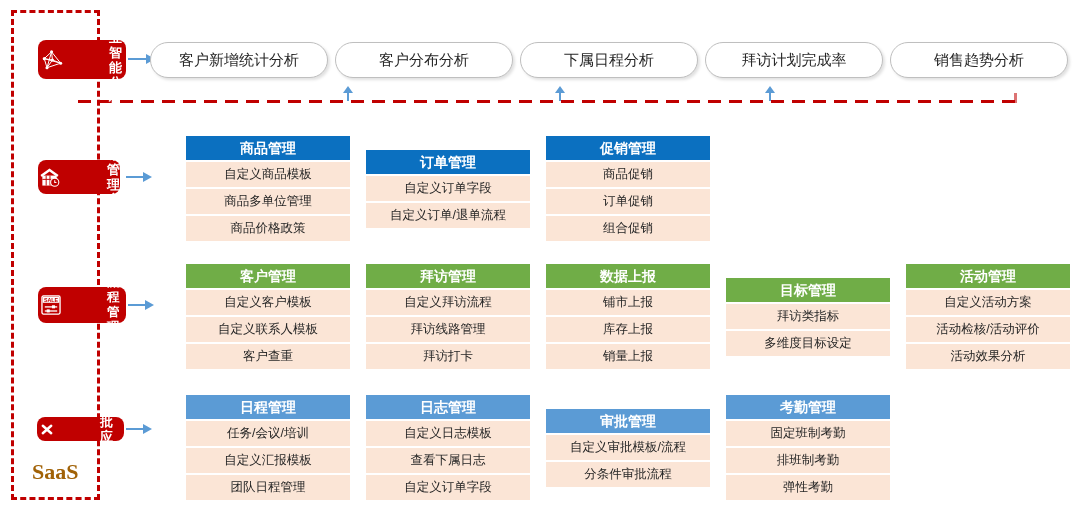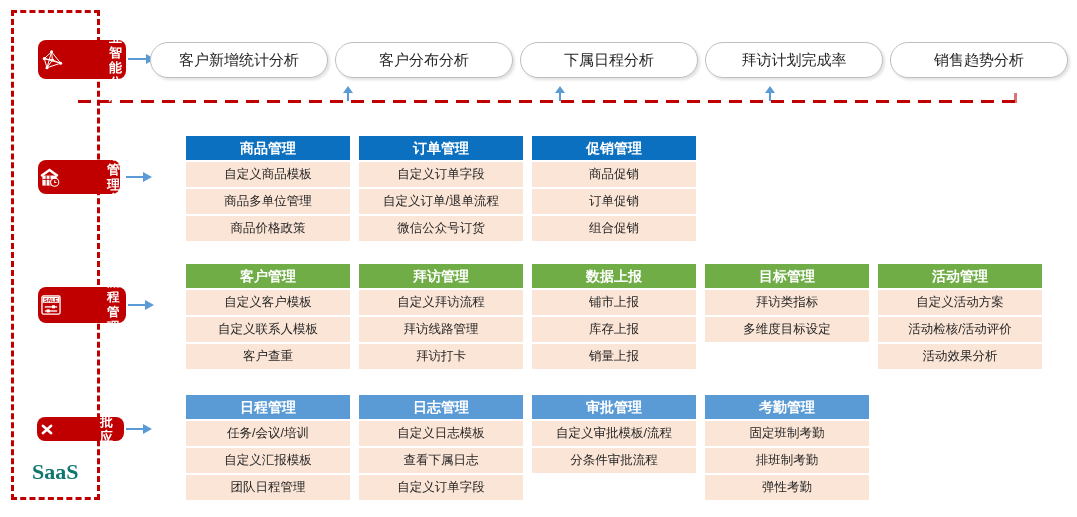--- a/index.html
+++ b/index.html
@@ -12,21 +12,21 @@
               background:repeating-linear-gradient(90deg,#C00000 0 13px,transparent 13px 21px);}
   .dash-tick{position:absolute;left:1014px;top:93px;width:3px;height:10px;background:#C00000;opacity:.55;}
 
   
   .uparrow{position:absolute;top:92px;width:2px;height:9px;background:#5B9BD5;}
   .uparrow::before{content:"";position:absolute;left:-4px;top:-6px;
                    border-left:5px solid transparent;border-right:5px solid transparent;
                    border-bottom:7px solid #5B9BD5;}
 
   .saas-text{position:absolute;left:32px;top:459px;font-family:"Liberation Serif","DejaVu Serif",serif;
-             font-weight:bold;font-size:22px;color:#0f766e;}
+             font-weight:bold;font-size:22px;color:#a16207;}
 
   
   .rlabel{position:absolute;background:#C00000;border-radius:8px;color:#fff;display:flex;
           align-items:center;justify-content:center;gap:4px;padding:2px 3px;box-sizing:border-box;}
   .ltext{font-weight:bold;font-size:13px;line-height:15px;}
   .lline{display:block;margin-left:42px;}
   .licon{display:flex;align-items:center;flex:none;}
 
   
   .harrow{position:absolute;height:2px;background:#5B9BD5;}
@@ -34,21 +34,21 @@
                  border-top:5px solid transparent;border-bottom:5px solid transparent;
                  border-left:9px solid #5B9BD5;}
 
   
   .tbox-row{position:absolute;left:150px;top:42px;width:918px;height:36px;display:flex;gap:7px;}
   .tbox{flex:1;background:#fff;border:1px solid #BFBFBF;border-radius:18px;display:flex;
         align-items:center;justify-content:center;font-size:15px;color:#262626;
         box-shadow:2px 2px 3px rgba(0,0,0,.12);}
 
   
-  .section{position:absolute;display:flex;gap:9px;}
+  .section{position:absolute;display:flex;gap:16px;align-items:center;}
   .col{width:164px;}
   .hdr{height:24px;line-height:24px;text-align:center;color:#fff;font-weight:bold;font-size:14px;}
   .hdr-dblue{background:#0B70C0;}
   .hdr-green{background:#70AD47;}
   .hdr-lblue{background:#5B9BD5;}
   .cell{height:25px;line-height:25px;margin-top:2px;background:#FBE5D6;text-align:center;
         font-size:12.5px;color:#262626;white-space:nowrap;overflow:hidden;}
   .col .cell:first-of-type{margin-top:3px;}
 </style>
 </head>
@@ -122,21 +122,20 @@
     <div class="col">
       <div class="hdr hdr-dblue">商品管理</div>
       <div class="cell">自定义商品模板</div>
       <div class="cell">商品多单位管理</div>
       <div class="cell">商品价格政策</div>
     </div>
     <div class="col">
       <div class="hdr hdr-dblue">订单管理</div>
       <div class="cell">自定义订单字段</div>
       <div class="cell">自定义订单/退单流程</div>
-      <div class="cell">微信公众号订货</div>
     </div>
     <div class="col">
       <div class="hdr hdr-dblue">促销管理</div>
       <div class="cell">商品促销</div>
       <div class="cell">订单促销</div>
       <div class="cell">组合促销</div>
     </div>
   </div>
 
   <div class="rlabel" style="left:38px;top:287px;width:88px;height:36px">

